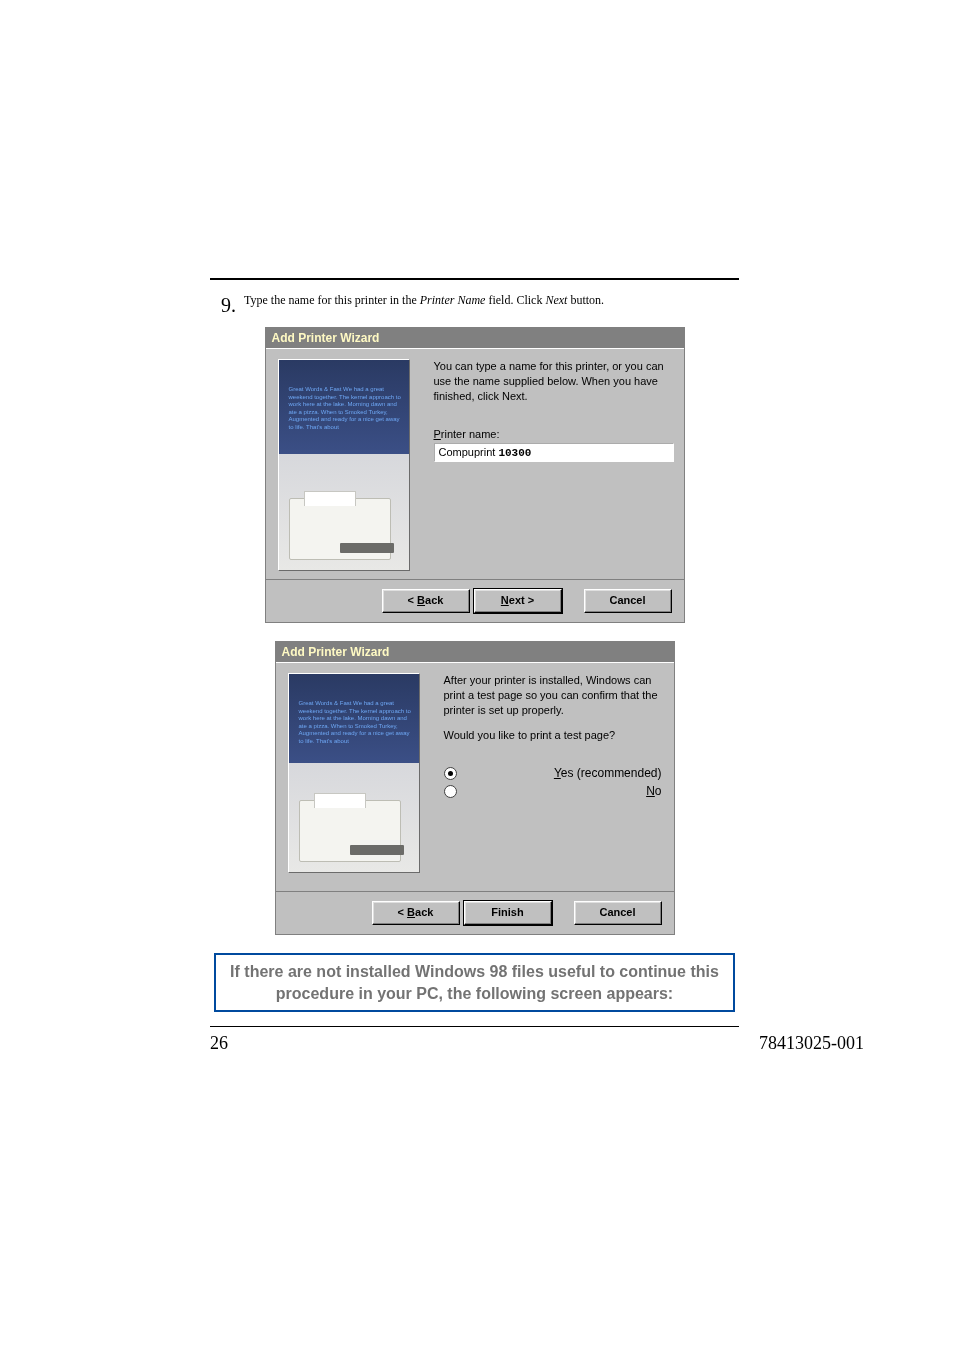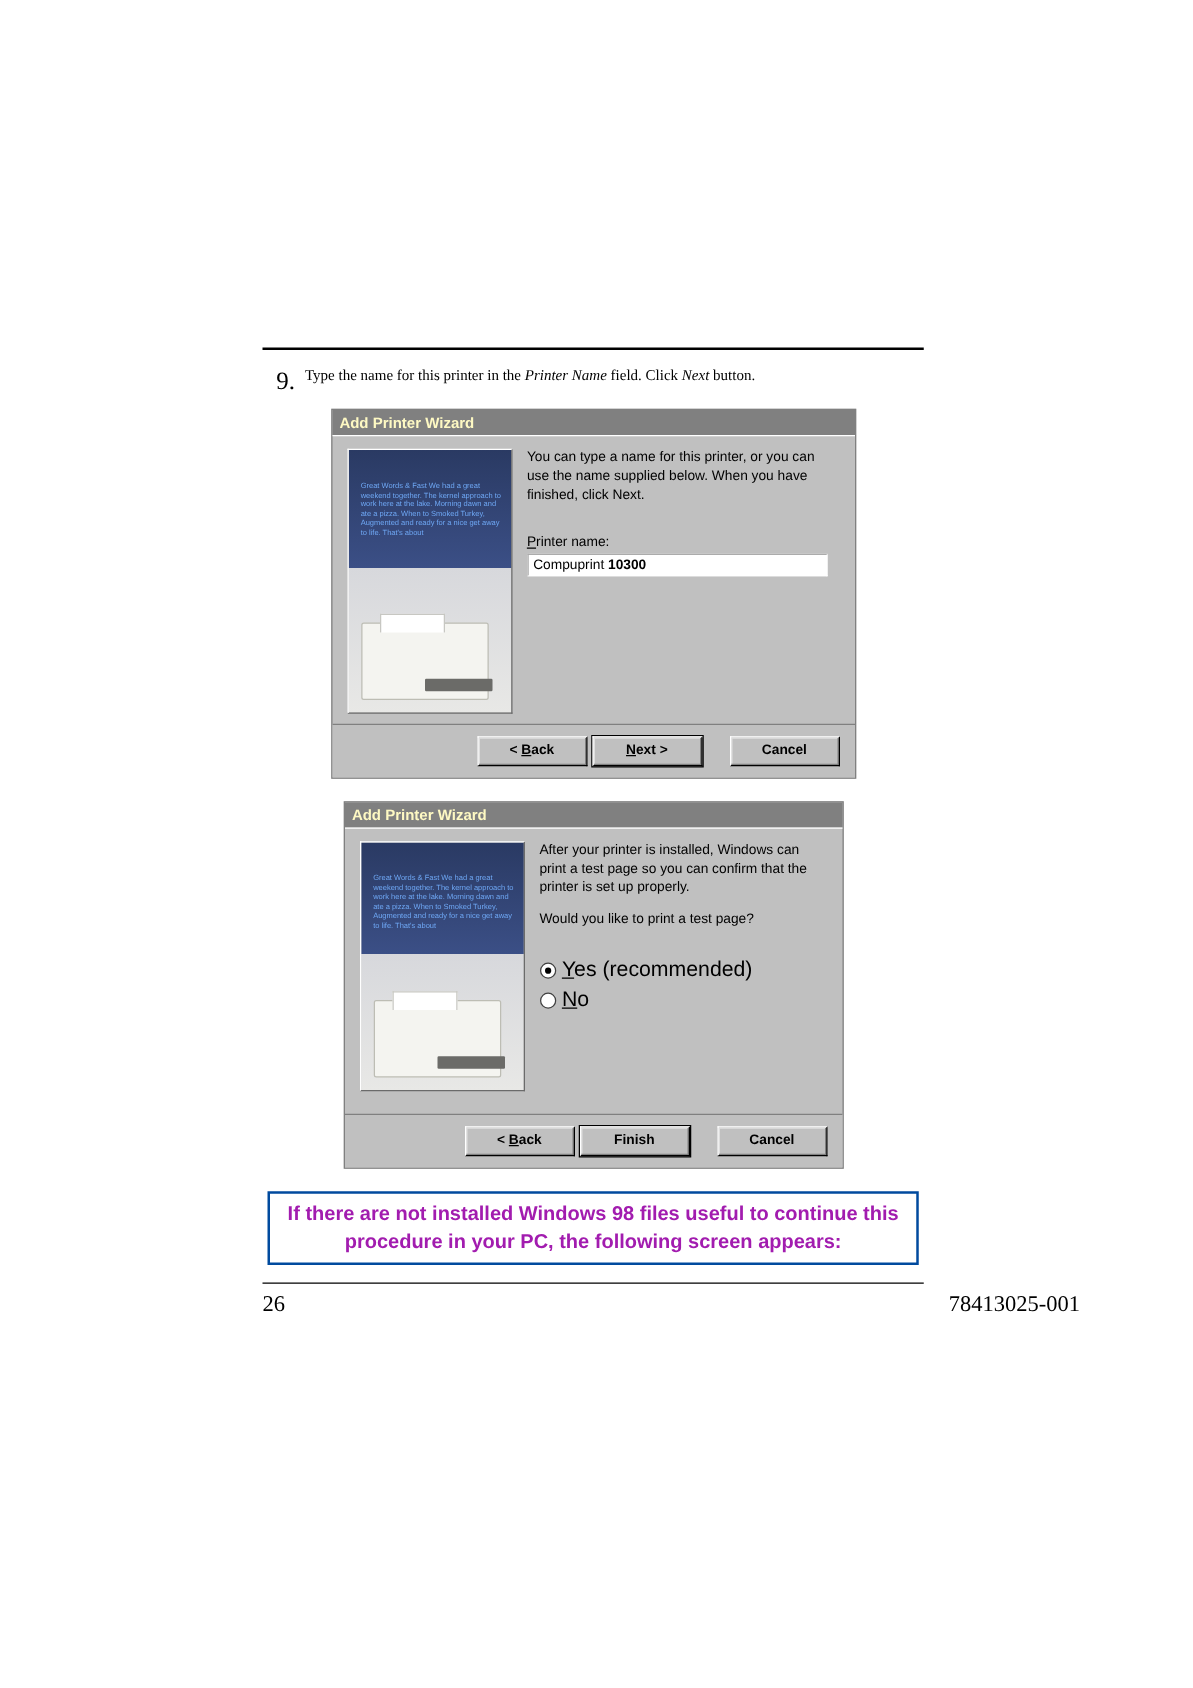--- a/index.html
+++ b/index.html
@@ -104,47 +104,49 @@
     position:absolute; left:14px; top:-8px;
     width:50px; height:14px;
     background:#fff;
     border:1px solid #c7c7c2;
     border-bottom:none;
   }
 
   .wizard-right {
     padding-left: 12px;
     flex: 1;
+    margin-left: 12px;
   }
   .wizard-right .para {
     font-size: 11px;
     line-height: 1.35;
     margin-bottom: 10px;
   }
   .field-label {
     font-size: 11px;
     margin-top: 24px;
     margin-bottom: 3px;
   }
   .field-label .u { text-decoration: underline; }
   .text-input {
     border: 1px inset #fff;
     background: #fff;
     padding: 2px 4px;
     width: 230px;
     font-family: inherit;
     font-size: 11px;
   }
-  .text-input b { font-weight: bold; }
+  .text-input b { font-weight: bold; font-family: Liberation Mono, monospace; }
 
   .radio-row {
     display:flex; align-items:center;
     gap:5px;
     margin: 4px 0;
-    font-size:17px;
+    font-size:12px;
+    justify-content:space-between;
   }
   .radio-dot {
     width:11px; height:11px; border-radius:50%;
     border:1px solid #404040; background:#fff;
     display:inline-flex; align-items:center; justify-content:center;
   }
   .radio-dot.sel::after {
     content:""; width:5px; height:5px; border-radius:50%;
     background:#000;
   }
@@ -178,21 +180,21 @@
   }
   .btn .u { text-decoration: underline; }
 
   .note-box {
     border: 2px solid #004a9e;
     margin: 14px 4px 0 4px;
     padding: 6px 10px;
     background:#fff;
   }
   .note-box .note-text {
-    color: #a21caf;
+    color: #737373;
     font-family: Arial, Helvetica, sans-serif;
     font-weight: bold;
     font-size: 16px;
     text-align: center;
     line-height: 1.35;
   }
 
   .footer-rule {
     margin: 14px 215px 0 210px;
     border: none;

